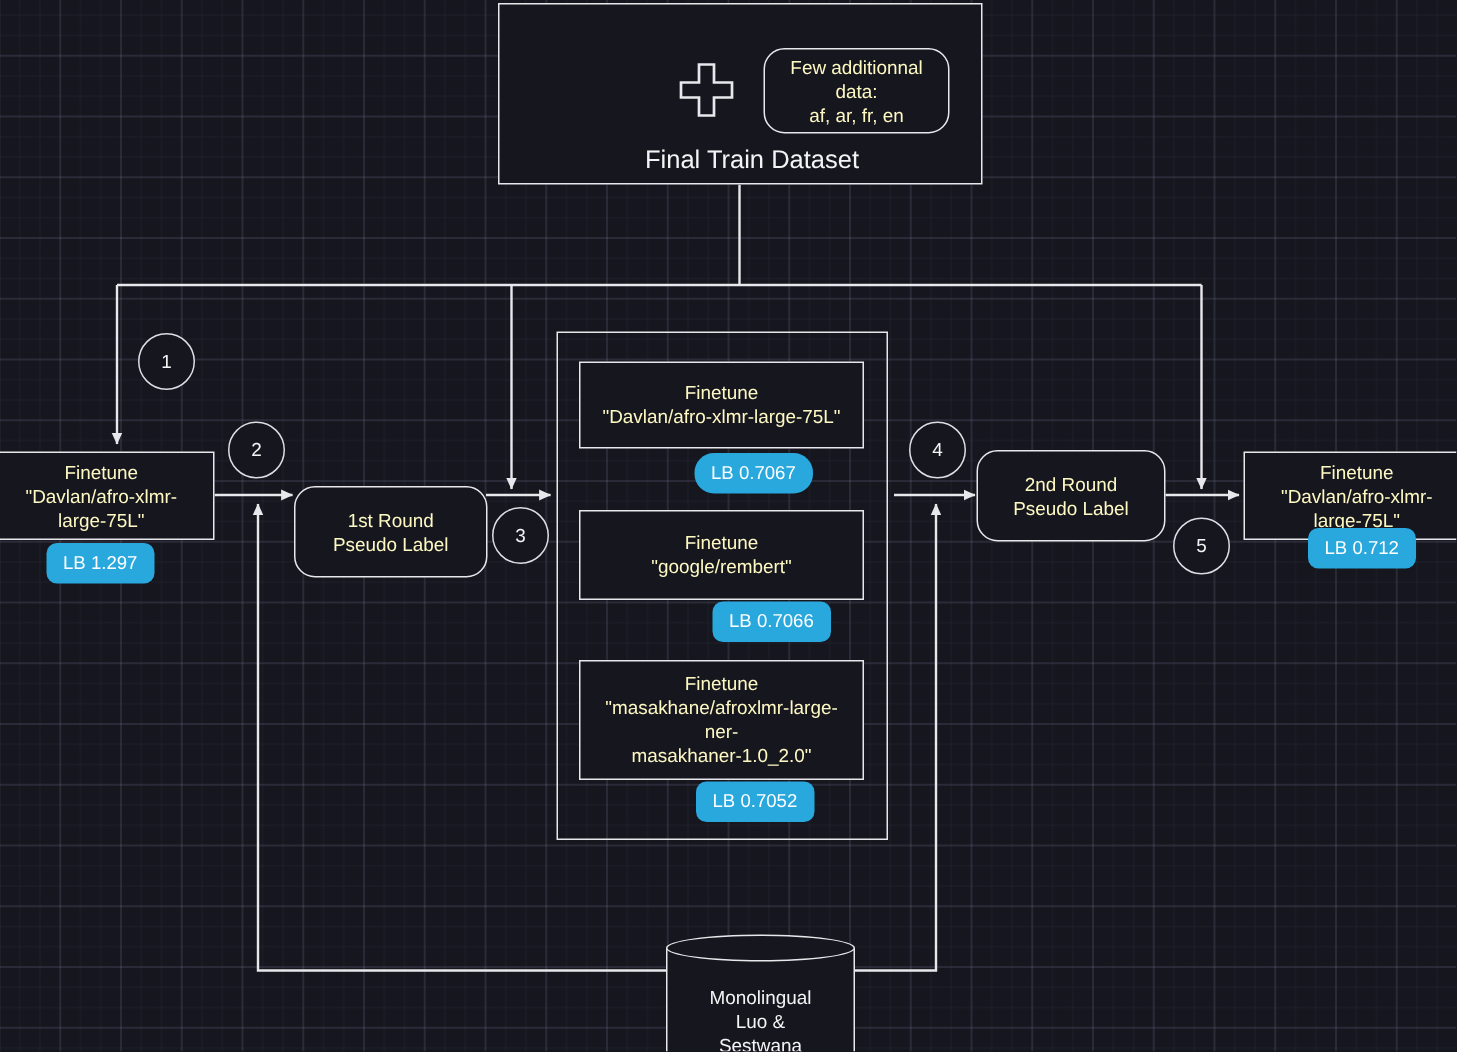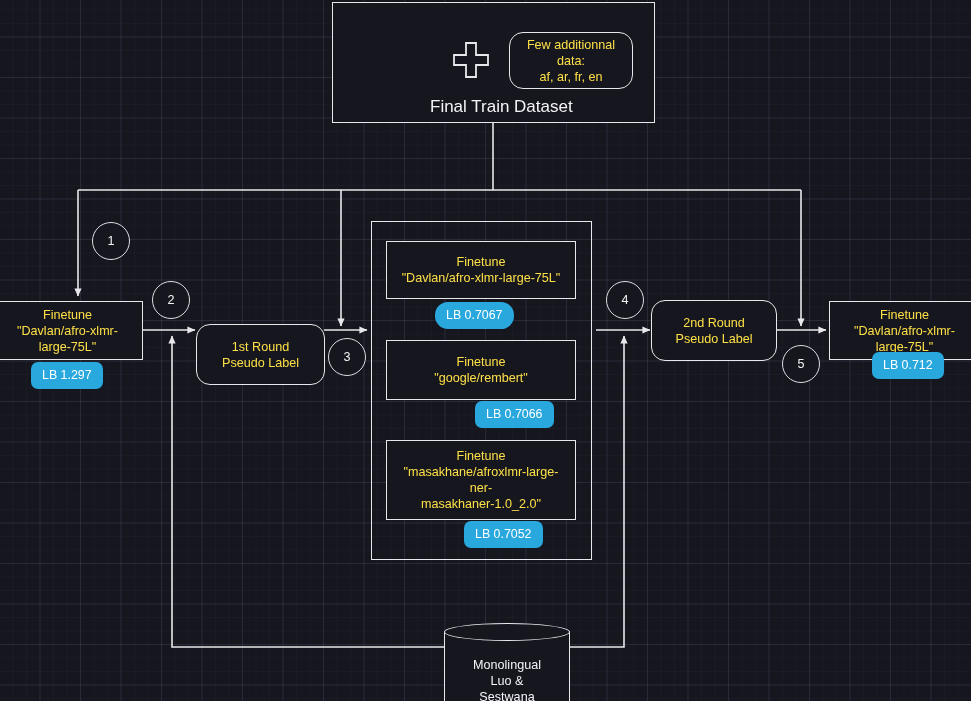--- a/index.html
+++ b/index.html
@@ -33,21 +33,21 @@
     position: absolute;
     box-sizing: border-box;
     border: 1.6px solid #e8e8ec;
     background: #16161f;
     display: flex;
     align-items: center;
     justify-content: center;
     text-align: center;
     font-size: 12.6px;
     line-height: 16px;
-    color: #fde047;
+    color: #fef9c3;
     z-index: 3;
   }
   .node.rounded { border-radius: 14px; }
   .node .txt { padding: 0 6px; white-space: pre-line; }
 
   .groupbox {
     position: absolute;
     box-sizing: border-box;
     border: 1.6px solid #e8e8ec;
     background: transparent;
@@ -221,21 +221,21 @@
     <div class="txt">1st Round
 Pseudo Label</div>
   </div>
 
   <div class="groupbox" style="left:371px; top:221px; width:221px; height:339px;"></div>
 
   <div class="node" style="left:386px; top:241px; width:190px; height:58px;">
     <div class="txt">Finetune
 "Davlan/afro-xlmr-large-75L"</div>
   </div>
-  <div class="badge" style="left:435px; top:302px;border-radius:13px;">LB 0.7067</div>
+  <div class="badge" style="left:463px; top:302px;border-radius:13px;">LB 0.7067</div>
 
   <div class="node" style="left:386px; top:340px; width:190px; height:60px;">
     <div class="txt">Finetune
 "google/rembert"</div>
   </div>
   <div class="badge" style="left:445px; top:401px;margin-left:30px;">LB 0.7066</div>
 
   <div class="node" style="left:386px; top:440px; width:190px; height:80px;">
     <div class="txt">Finetune
 "masakhane/afroxlmr-large-ner-

